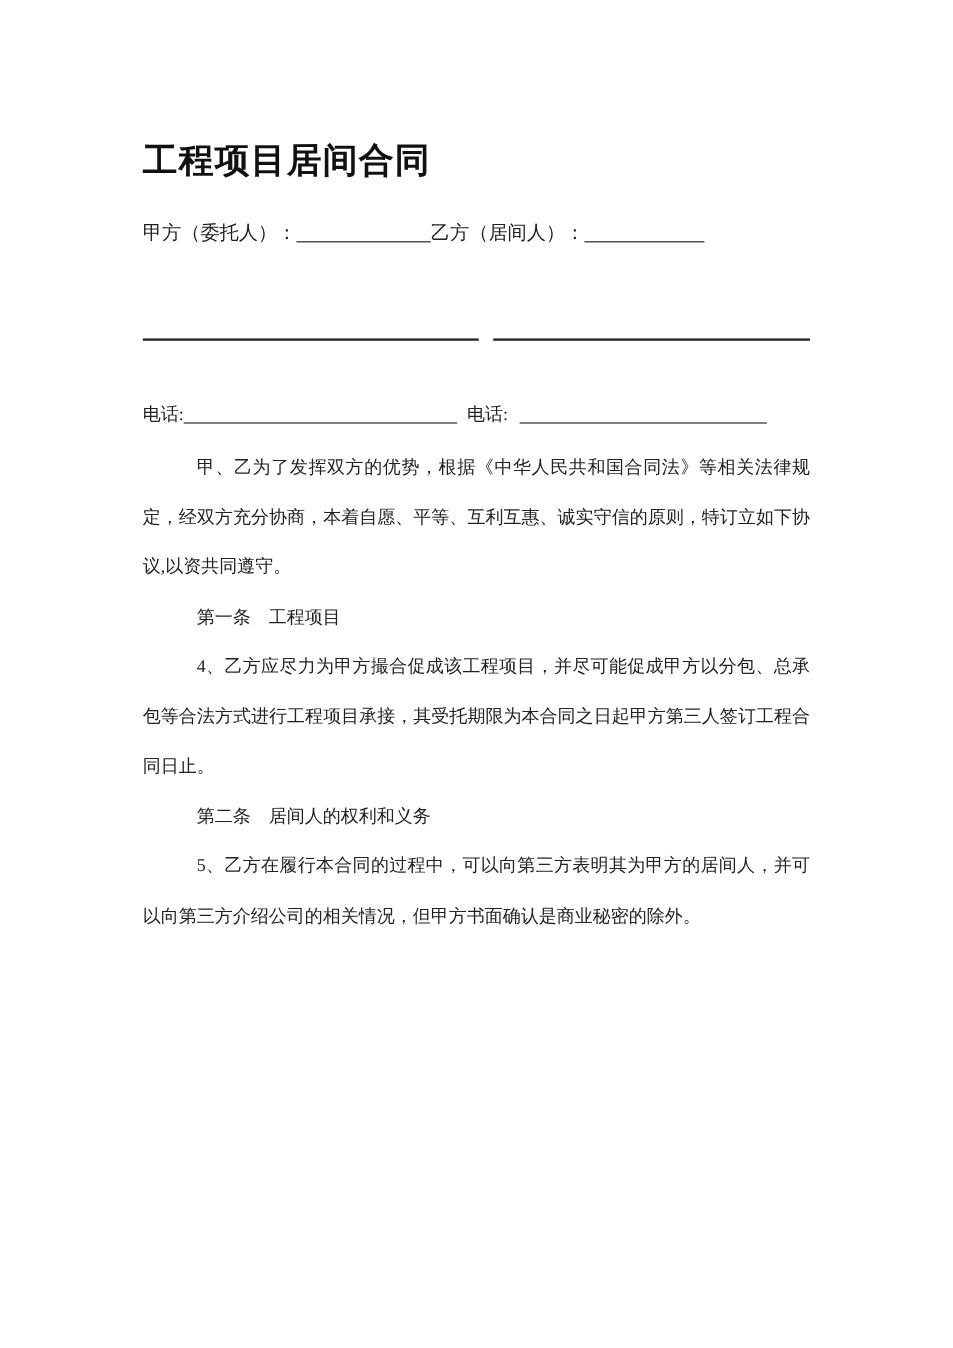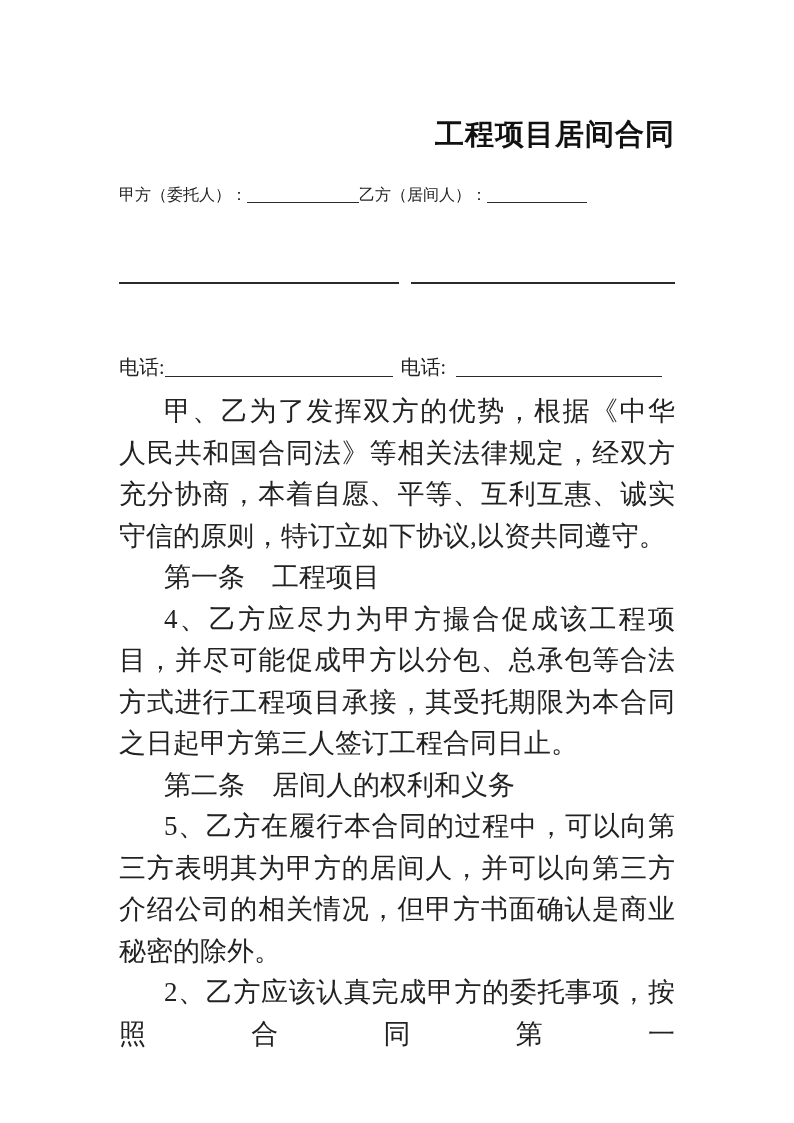--- a/index.html
+++ b/index.html
@@ -17,21 +17,21 @@
     color: #222222;
     font-family: "Liberation Serif", "DejaVu Serif", serif;
     overflow: hidden;
   }
   .contract-title {
     margin: 0;
     font-family: "Liberation Sans", "DejaVu Sans", sans-serif;
     font-weight: 700;
     font-size: 29px;
     line-height: 32px;
-    text-align: right;
+    text-align: left;
     color: #111111;
     letter-spacing: 1px;
   }
   
   .fill {
     display: inline-block;
     height: 16px;
     border-bottom: 1px solid #2a2a2a;
     position: relative;
     top: 3px;
@@ -55,32 +55,32 @@
     width: 280px;
     margin-right: 12px;
     border-bottom: 2px solid #2a2a2a;
   }
   .blank-right {
     flex: 1;
     border-bottom: 2px solid #2a2a2a;
   }
   
   .row-phone {
-    margin-top: 68px;
-    font-size: 20px;
+    margin-top: 47px;
+    font-size: 15px;
     line-height: 30px;
     white-space: nowrap;
   }
   .fill-phone-a { width: 228px; }
   .phone-label-b { margin-left: 8px; }
   .fill-phone-b { width: 206px; margin-left: 10px; }
   
   .body-text {
     margin-top: 9px;
-    font-size: 27px;
+    font-size: 15px;
     line-height: 41.5px;
     text-align: justify;
   }
   .body-text p {
     margin: 0;
     text-indent: 45px;
   }
   .fill-project-name {
     width: 230px;
     height: 16px;
@@ -115,17 +115,16 @@
 
     <p>第一条　工程项目</p>
 
 
     <p>4、乙方应尽力为甲方撮合促成该工程项目，并尽可能促成甲方以分包、总承包等合法方式进行工程项目承接，其受托期限为本合同之日起甲方第三人签订工程合同日止。</p>
 
     <p>第二条　居间人的权利和义务</p>
 
     <p>5、乙方在履行本合同的过程中，可以向第三方表明其为甲方的居间人，并可以向第三方介绍公司的相关情况，但甲方书面确认是商业秘密的除外。</p>
 
-    <p class="truncated">2、乙方应该认真完成甲方的委托事项，按照合同第一</p>
 
   </div>
 
 </div>
 
 </body></html>

